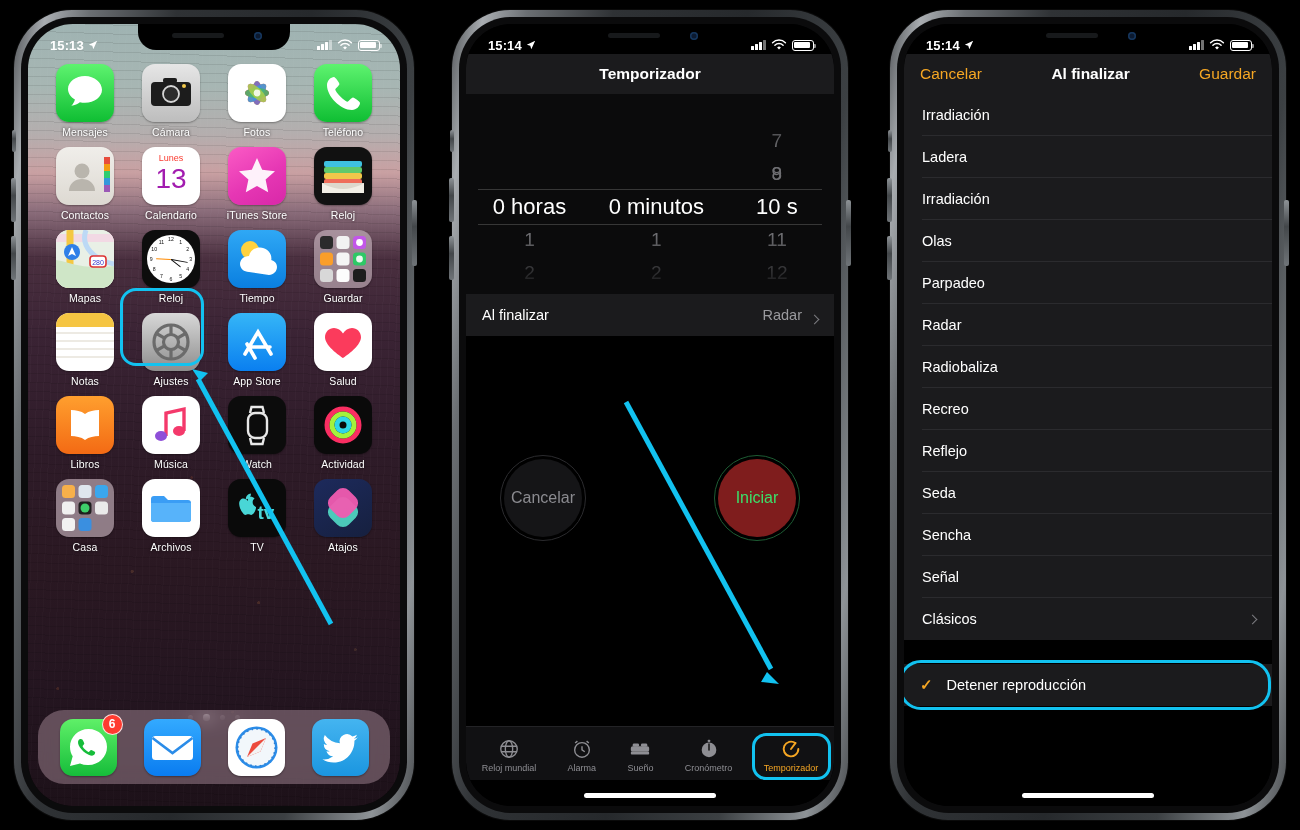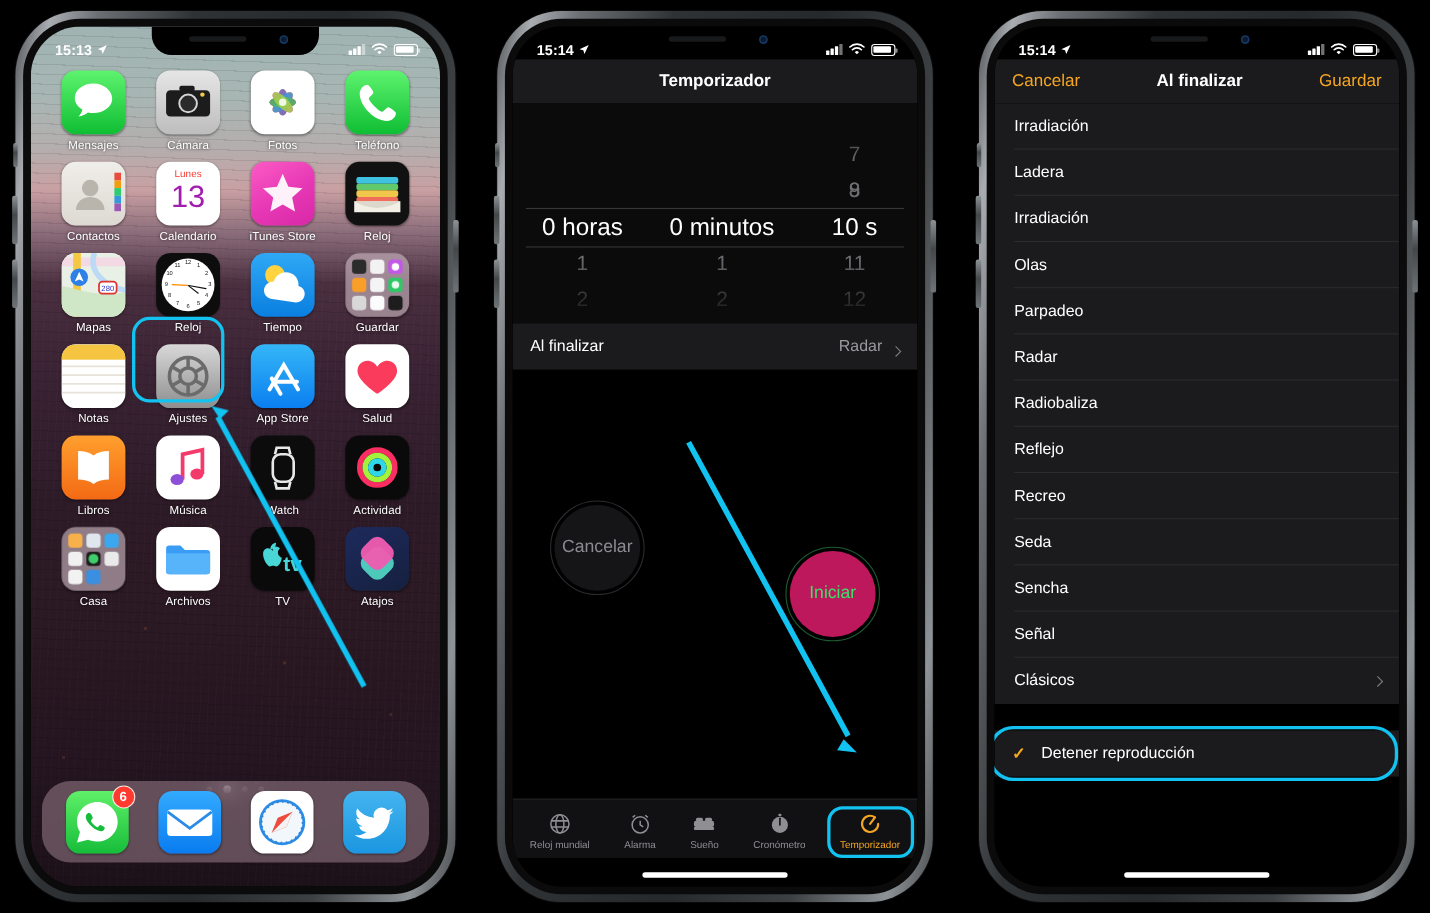--- a/index.html
+++ b/index.html
@@ -199,21 +199,21 @@
   .listrow .val { color:#9a9a9e; display:flex; align-items:flex-end; gap:9px; }
   .chev { display:inline-block; width:7px; height:7px; border-right:1.8px solid #7c7c80; border-top:1.8px solid #7c7c80; transform:rotate(45deg); }
 
   .roundbtn {
     position:absolute; width:78px; height:78px; border-radius:50%;
     display:flex; align-items:center; justify-content:center; font-size:16px;
   }
   .roundbtn .ring { position:absolute; inset:-4px; border-radius:50%; }
   .btn-cancel { background:#151517; color:#8b8b90; }
   .btn-cancel .ring { border:1px solid #2b2b2e; }
-  .btn-start { background:#be185d; color:#3be06a;margin-top:42px; }
+  .btn-start { background:#7f1d1d; color:#3be06a; }
   .btn-start .ring { border:1px solid #1d5c33; }
 
   .tabbar {
     position:absolute; left:0; right:0; bottom:26px; height:54px;
     background:#111113; display:flex; align-items:center; justify-content:space-around;
     border-top:1px solid #232326; padding-top:3px;
   }
   .tab { display:flex; flex-direction:column; align-items:center; gap:3px; color:#8e8e93; font-size:9px; position:relative; padding:3px 5px;}
   .tab.active { color:#f5a623; }
   .tab svg { display:block; }
@@ -836,24 +836,24 @@
         <div class="srow">
             <span>Parpadeo</span>
           </div>
         <div class="srow">
             <span>Radar</span>
           </div>
         <div class="srow">
             <span>Radiobaliza</span>
           </div>
         <div class="srow">
+            <span>Recreo</span>
+          </div>
+        <div class="srow">
             <span>Reflejo</span>
-          </div>
-        <div class="srow">
-            <span>Recreo</span>
           </div>
         <div class="srow">
             <span>Seda</span>
           </div>
         <div class="srow">
             <span>Sencha</span>
           </div>
         <div class="srow">
             <span>Señal</span>
           </div>

